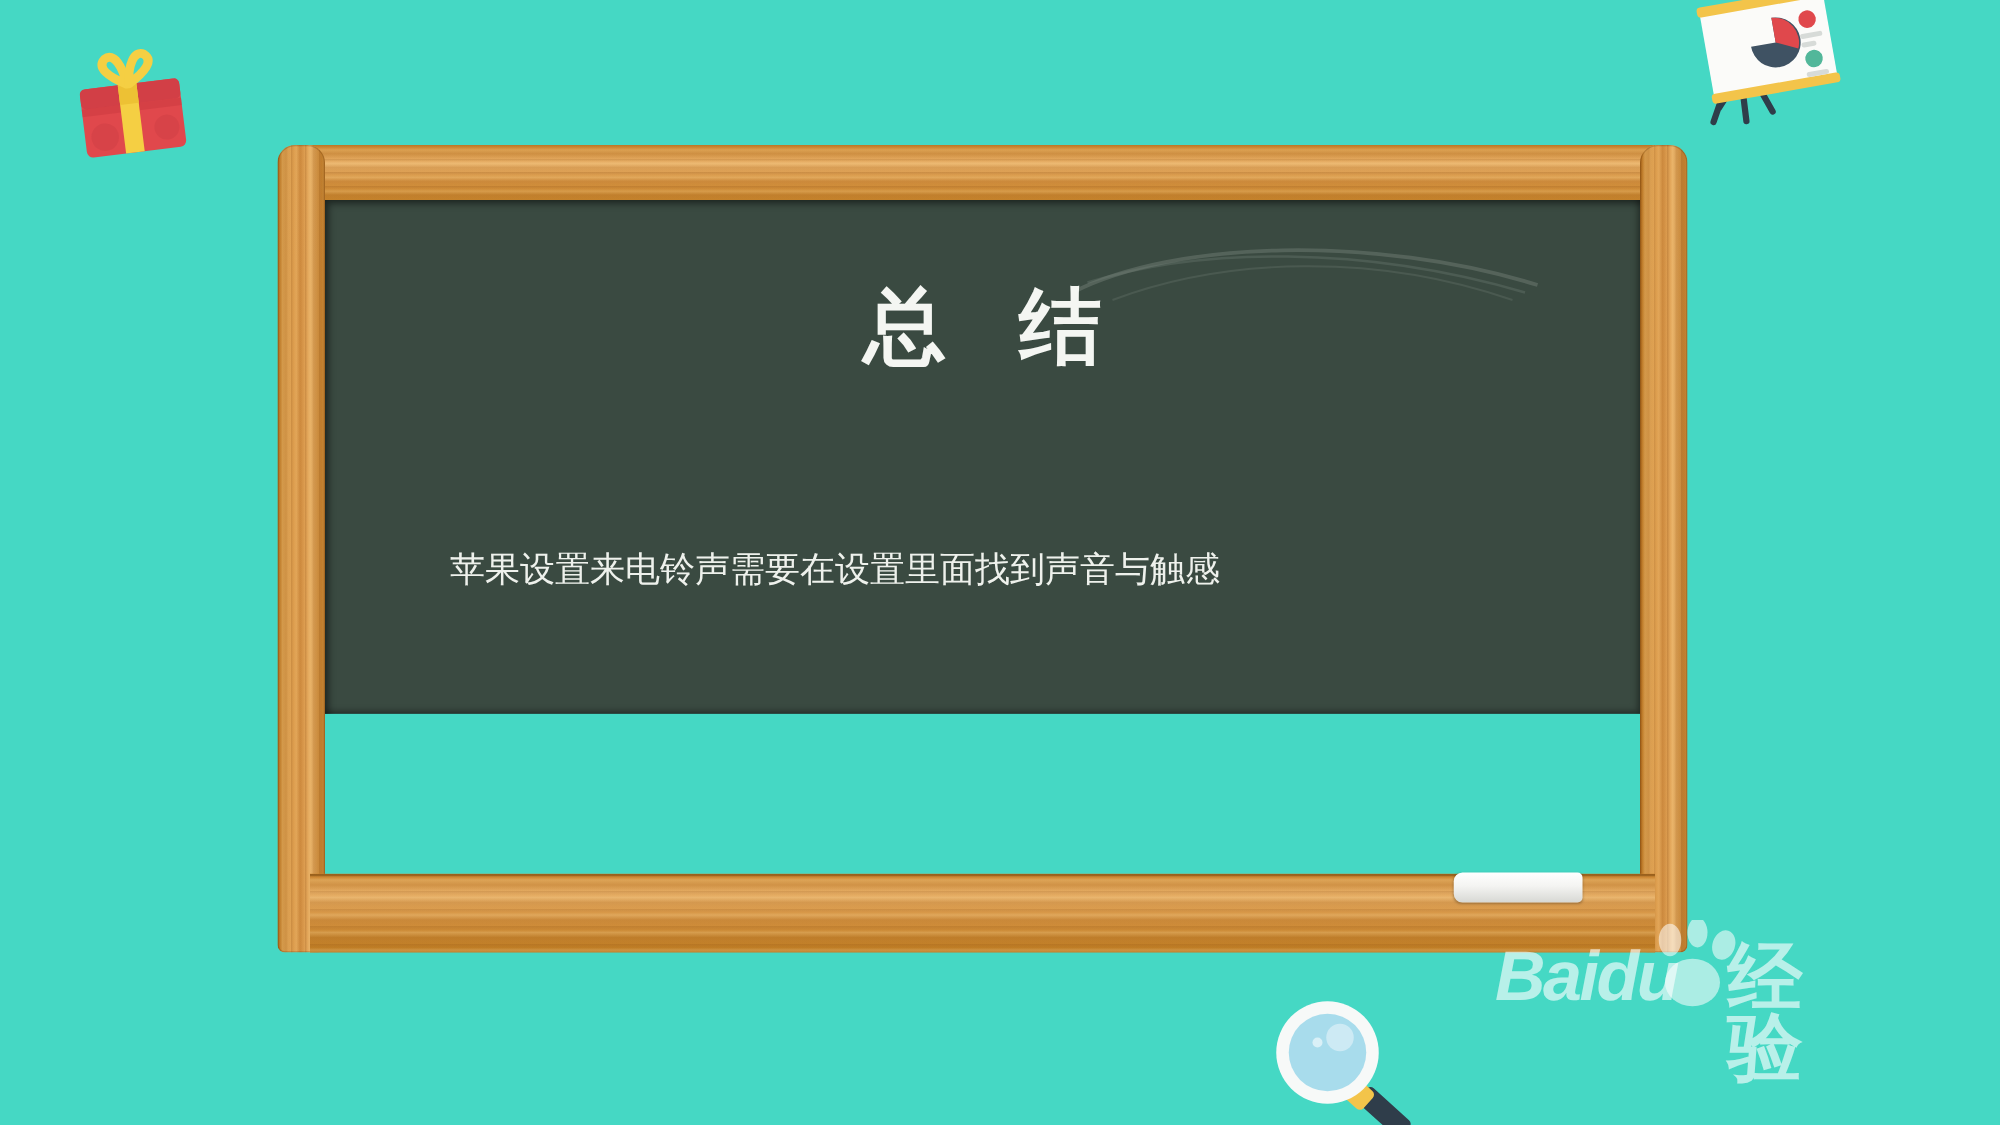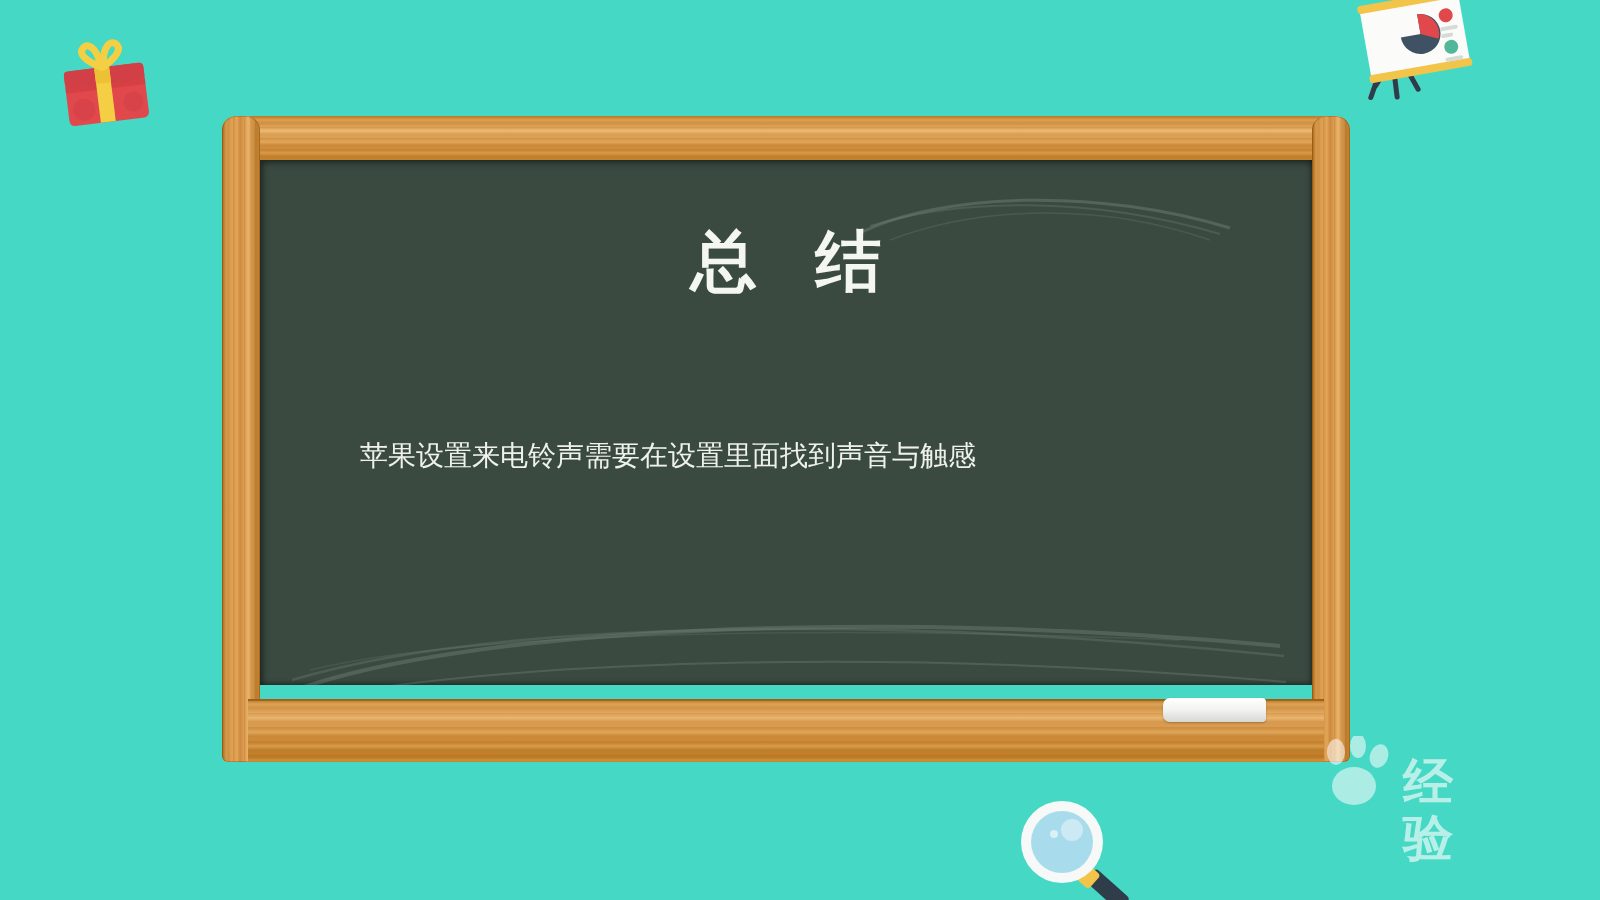--- a/index.html
+++ b/index.html
@@ -51,21 +51,21 @@
     background:
       repeating-linear-gradient(to bottom,
         rgba(120,62,10,0.16) 0px, rgba(120,62,10,0.00) 3px,
         rgba(255,228,170,0.22) 5px, rgba(120,62,10,0.10) 9px,
         rgba(120,62,10,0.00) 14px),
       linear-gradient(to bottom,#c9832c 0%,#e6ad64 24%,#d3913f 58%,#bc7a21 100%);
     box-shadow:inset 0 2px 0 rgba(70,35,0,0.30);
   }
 
   #board-surface {
-    position:absolute; left:38px; top:44px; width:1052px; height:525px;
+    position:absolute; left:38px; top:44px; width:1052px; height:411px;
     background:#3a4a41;
     box-shadow:inset 3px 3px 6px rgba(0,0,0,0.45),
                inset -2px -2px 5px rgba(0,0,0,0.35);
     overflow:hidden;
   }
 
   
   .smudge { position:absolute; pointer-events:none; }
   #smudge-top   { left:590px; top:22px;  width:390px; height:80px; opacity:.32; }
   #smudge-bottom{ left:20px;  top:440px; width:1010px;height:105px; opacity:.34; }
@@ -92,21 +92,21 @@
   
   #watermark { position:absolute; left:1196px; top:752px; width:300px; }
   #watermark-logo-row { position:relative; height:58px; }
   #watermark-wordmark {
     position:absolute; left:0; top:0;
     font-size:56px; font-weight:bold; font-style:italic;
     color:rgba(255,255,255,0.62); letter-spacing:-2px; line-height:58px;
   }
   #watermark-cn {
     position:absolute; left:186px; top:2px;
-    font-size:50px; font-weight:bold; color:rgba(255,255,255,0.62); line-height:56px;margin-left:21px;
+    font-size:60px; font-weight:bold; color:rgba(255,255,255,0.62); line-height:56px;
   }
   #paw-icon { position:absolute; left:122px; top:-16px; width:78px; height:74px; opacity:.55; }
   #watermark-url {
     margin-top:2px; font-size:32px; color:rgba(255,255,255,0.80);
     letter-spacing:-0.5px; white-space:nowrap;
   }
 </style>
 </head>
 <body>
 
@@ -174,20 +174,21 @@
   <rect x="86" y="78" width="46" height="17" rx="4" fill="#2f3d4a" transform="rotate(42 86 78)"></rect>
   <rect x="76" y="72" width="20" height="19" rx="4" fill="#f3c44a" transform="rotate(42 76 72)"></rect>
   <circle cx="52" cy="52" r="41" fill="#f7f9f8"></circle>
   <circle cx="52" cy="52" r="31" fill="#a8dcec"></circle>
   <circle cx="62" cy="40" r="11" fill="#cdeaf4"></circle>
   <circle cx="44" cy="44" r="4" fill="#d9f0f7"></circle>
 </svg>
 
 <div id="watermark">
   <div id="watermark-logo-row">
+    <span id="watermark-wordmark">Baidu</span>
     <svg id="paw-icon" viewBox="0 0 78 74">
       <ellipse cx="18" cy="16" rx="9" ry="13" fill="#ffffff"></ellipse>
       <ellipse cx="40" cy="10" rx="8" ry="12" fill="#ffffff"></ellipse>
       <ellipse cx="61" cy="20" rx="9" ry="12" fill="#ffffff" transform="rotate(18 61 20)"></ellipse>
       <ellipse cx="36" cy="50" rx="22" ry="19" fill="#ffffff"></ellipse>
     </svg>
     <span id="watermark-cn">经验</span>
   </div>
 </div>
 

